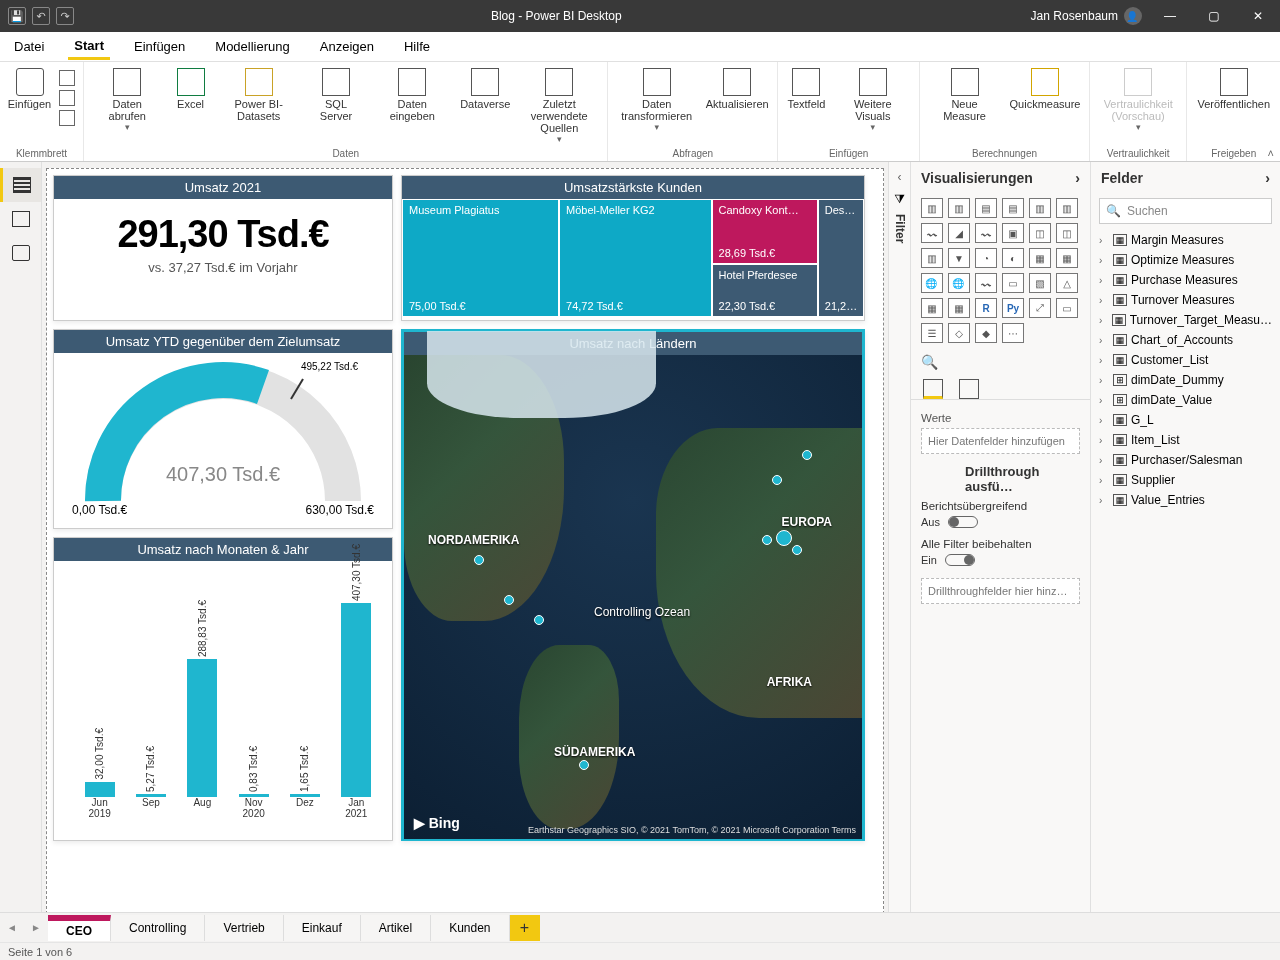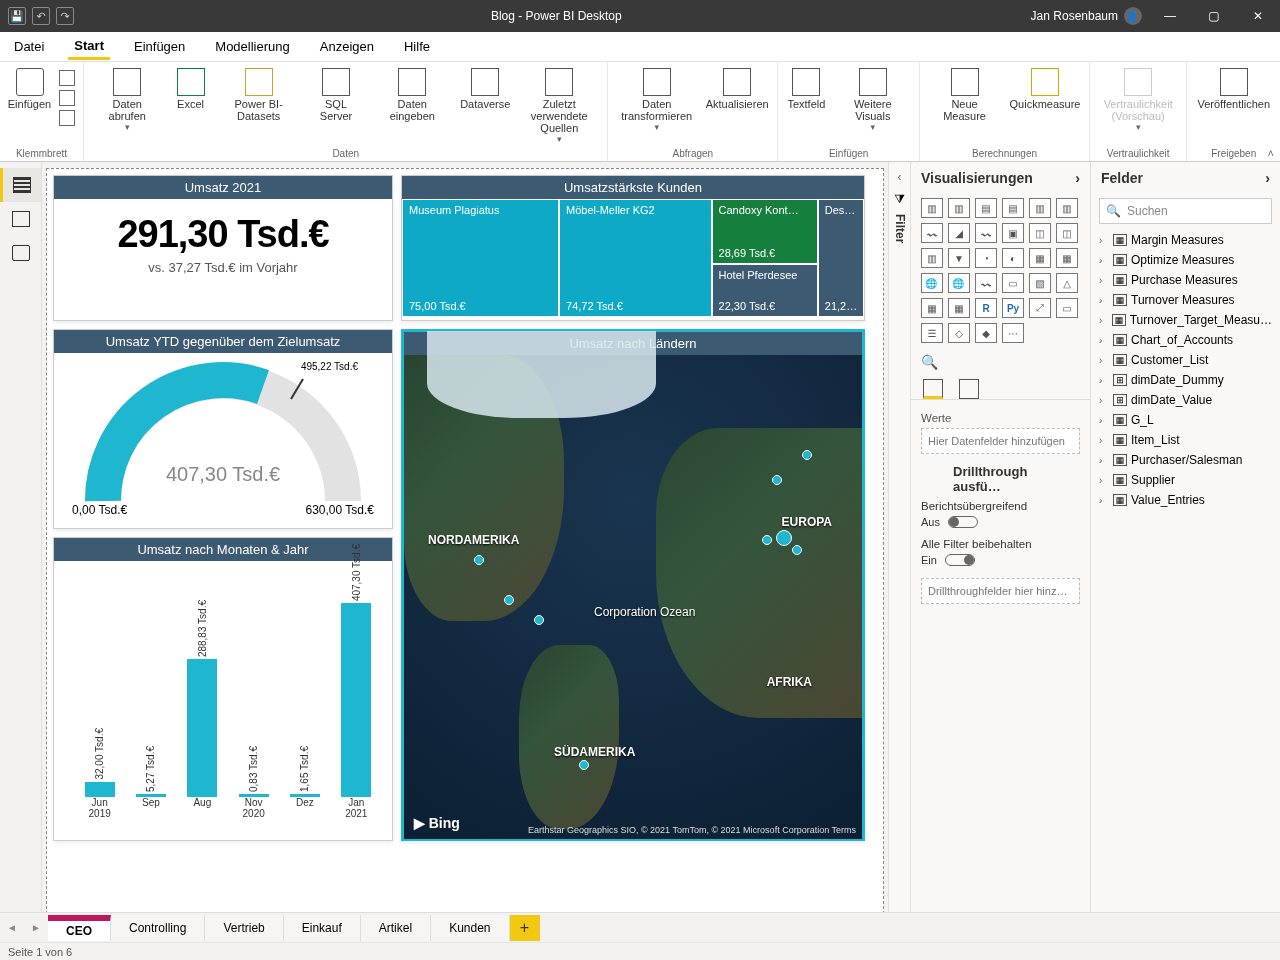--- a/index.html
+++ b/index.html
@@ -67,21 +67,21 @@
 .panehead { font-size: 14px; font-weight: 600; padding: 8px 10px; display: flex; justify-content: space-between; align-items: center; color: #333; }
 .vizgrid { display: grid; grid-template-columns: repeat(6, 22px); gap: 5px 5px; padding: 4px 10px 8px; }
 .vizgrid .vicon { width: 22px; height: 20px; border: 1px solid #777; font-size: 10px; display: flex; align-items: center; justify-content: center; color: #555; background:#fff;}
 .vizpane .search { padding: 2px 10px; }
 .vizpane .search .sicon { color: #1ca0c4; font-size: 14px; }
 .vizpane .tabs { display: flex; gap: 16px; padding: 6px 12px 0; border-bottom: 1px solid #ddd; }
 .vizpane .tabs .vt { width: 20px; height: 20px; border: 1.5px solid #555; }
 .vizpane .tabs .vt.active { border-bottom: 3px solid #f2c811; }
 .vizpane .sec { padding: 6px 10px; font-size: 11.5px; color: #333; }
 .vizpane .sec .sechead { font-weight: 400; color: #555; margin: 6px 0 4px; }
-.vizpane .sec .secheadb { font-weight: 600; font-size: 13px; margin: 10px 4px 6px; padding-left: 28px; }
+.vizpane .sec .secheadb { font-weight: 600; font-size: 13px; margin: 10px 16px 6px; padding-left: 28px; }
 .dropwell { border: 1px dashed #bbb; background: #fff; font-size: 11px; color: #777; padding: 6px; text-align: left; }
 .toggle { display: flex; align-items: center; gap: 8px; font-size: 11px; padding: 4px 0; }
 .toggle .sw { width: 30px; height: 12px; border: 1px solid #666; border-radius: 7px; position: relative; }
 .toggle .sw .knob { width: 10px; height: 10px; background: #666; border-radius: 50%; position: absolute; top: 0; }
 .fieldpane .searchbox { margin: 4px 8px 6px; background: #fff; border: 1px solid #ccc; display: flex; align-items: center; height: 26px; padding: 0 6px; font-size: 12px; color: #888; gap: 6px; }
 .fieldlist { flex: 1; overflow: auto; padding: 0 4px; }
 .frow { display: flex; align-items: center; gap: 4px; font-size: 12px; padding: 3px 4px; white-space: nowrap; overflow: hidden; text-overflow: ellipsis; }
 .frow .exp { width: 10px; color: #666; font-size: 10px; }
 .frow .ficon { width: 14px; height: 12px; border: 1px solid #555; font-size: 9px; display: flex; align-items: center; justify-content: center; }
 .pagetabs { position: absolute; bottom: 18px; left: 0; right: 0; height: 30px; background: #f3f2f1; display: flex; align-items: center; border-top: 1px solid #ddd; }
@@ -270,21 +270,21 @@
 
     <div class="tile" style="left:354px; top:6px; width:464px; height:146px;">
       <div class="thead">Umsatzstärkste Kunden</div>
       <div class="treemap" style="height:118px;">
         <div class="tmcell" style="left:0;top:0;width:34%;height:100%;background:#0ea9c6;">
           <span>Museum Plagiatus</span><span class="tv">75,00 Tsd.€</span>
         </div>
         <div class="tmcell" style="left:34%;top:0;width:33%;height:100%;background:#0ea9c6;">
           <span>Möbel-Meller KG2</span><span class="tv">74,72 Tsd.€</span>
         </div>
-        <div class="tmcell" style="left:67%;top:0;width:23%;height:55%;background:#15803d;">
+        <div class="tmcell" style="left:67%;top:0;width:23%;height:55%;background:#be185d;">
           <span>Candoxy Kont…</span><span class="tv">28,69 Tsd.€</span>
         </div>
         <div class="tmcell" style="left:67%;top:55%;width:23%;height:45%;background:#3d5a73;">
           <span>Hotel Pferdesee</span><span class="tv">22,30 Tsd.€</span>
         </div>
         <div class="tmcell" style="left:90%;top:0;width:10%;height:100%;background:#3d5a73;">
           <span>Des…</span><span class="tv">21,2…</span>
         </div>
       </div>
     </div>
@@ -349,21 +349,21 @@
       <div class="map" style="height:484px;">
 
         <div class="continent" style="left:0;top:0;width:35%;height:55%;border-radius:0 40% 50% 30%;"></div>
         <div class="continent" style="left:55%;top:15%;width:45%;height:60%;border-radius:30% 0 0 50%;"></div>
         <div class="continent" style="left:25%;top:60%;width:22%;height:38%;border-radius:40% 30% 50% 40%;"></div>
         <div class="continent" style="left:5%;top:-5%;width:50%;height:18%;background:#d8e8ef;border-radius:0 0 40% 40%;"></div>
         <div class="mtext" style="left:24px;top:178px;">NORDAMERIKA</div>
         <div class="mtext" style="right:30px;top:160px;">EUROPA</div>
         <div class="mtext" style="right:50px;top:320px;">AFRIKA</div>
         <div class="mtext" style="left:150px;top:390px;">SÜDAMERIKA</div>
-        <div class="mtext" style="left:190px;top:250px;font-weight:400;">Corporation Ozean</div>
+        <div class="mtext" style="left:190px;top:250px;font-weight:400;">Controlling Ozean</div>
         <div class="mdot" style="left:70px;top:200px;"></div>
         <div class="mdot" style="left:100px;top:240px;"></div>
         <div class="mdot" style="left:130px;top:260px;"></div>
         <div class="mdot" style="right:80px;top:120px;"></div>
         <div class="mdot" style="right:70px;top:175px;width:16px;height:16px;"></div>
         <div class="mdot" style="right:90px;top:180px;"></div>
         <div class="mdot" style="right:60px;top:190px;"></div>
         <div class="mdot" style="right:50px;top:95px;"></div>
         <div class="mdot" style="left:175px;top:405px;"></div>
         <div class="bing">▶ <span>Bing</span></div>

